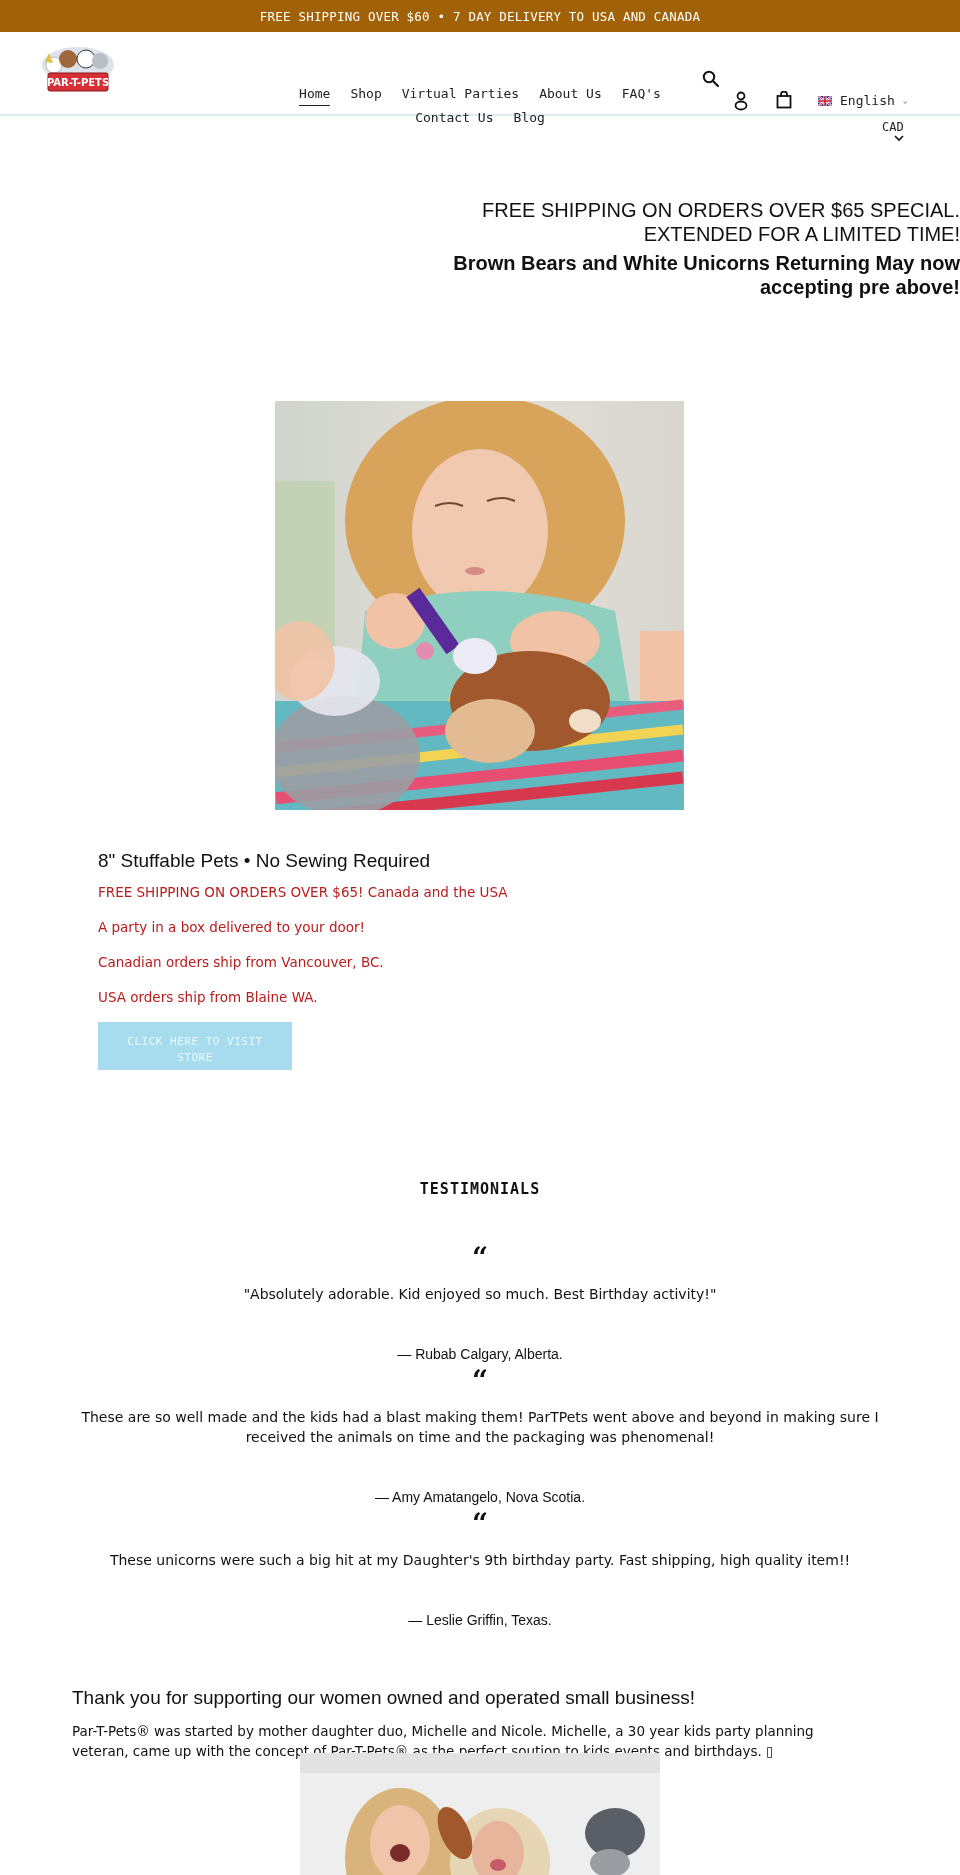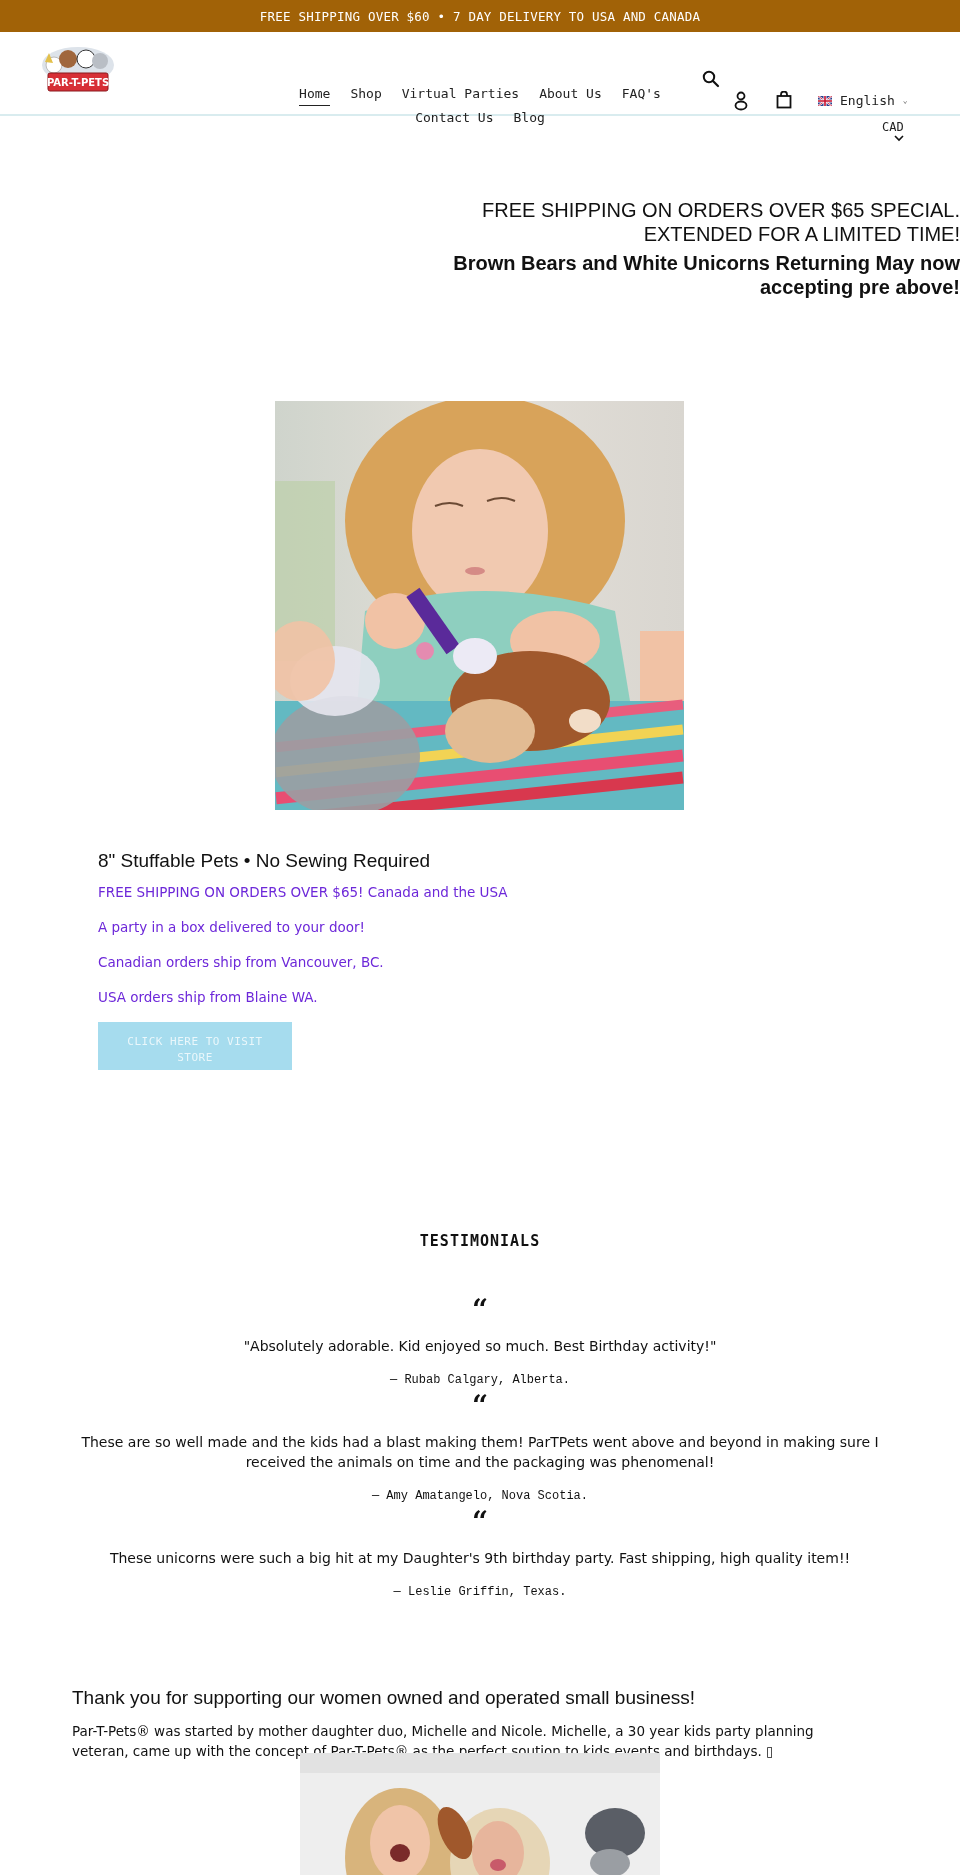--- a/index.html
+++ b/index.html
@@ -27,29 +27,29 @@
   .currency { position: absolute; left: 882px; top: 88px; font-family: "DejaVu Sans Mono", monospace; font-size: 12px; color: #222; display: flex; align-items: flex-end; flex-direction: column; }
 
   .promo { text-align: right; position: absolute; top: 198px; left: 0; width: 960px; }
   .promo h2 { font-family: "Liberation Sans", sans-serif; font-weight: normal; font-size: 20px; line-height: 24px; color: #111; }
   .promo h3 { font-family: "Liberation Sans", sans-serif; font-weight: bold; font-size: 20px; line-height: 24px; margin-top: 5px; color: #111; }
 
   .hero-img { position: absolute; left: 275px; top: 401px; width: 409px; height: 409px; overflow: hidden; }
 
   .info { position: absolute; left: 98px; top: 850px; width: 700px; }
   .info h4 { font-family: "Liberation Sans", sans-serif; font-weight: normal; font-size: 19px; color: #111; margin-bottom: 12px; }
-  .info p { font-size: 13.5px; color: #6d28d9; margin-bottom: 18px; line-height: 17px; }
+  .info p { font-size: 13.5px; color: #b91c1c; margin-bottom: 18px; line-height: 17px; }
   .store-btn { display: block; width: 194px; height: 48px; background: #a6dcee; color: #eaf7fb; border: none; font-family: "DejaVu Sans Mono", monospace; font-size: 11px; letter-spacing: 0.5px; line-height: 16px; text-align: center; padding: 12px 20px; margin-top: -2px; }
 
-  .testi { position: absolute; left: 0; top: 1232px; width: 960px; text-align: center; }
+  .testi { position: absolute; left: 0; top: 1180px; width: 960px; text-align: center; }
   .testi-title { font-family: "DejaVu Sans Mono", monospace; font-size: 15px; letter-spacing: 1px; color: #111; }
   .t-item { margin: 0 auto; width: 800px; }
   .quote-mark { font-family: "DejaVu Serif", serif; font-weight: bold; font-size: 28px; line-height: 20px; height: 20px; color: #111; }
   .t-text { font-size: 14px; line-height: 20px; color: #111; margin-top: 16px; }
-  .t-author { font-family: Liberation Mono, monospace; font-size: 12px; color: #111; margin-top: 17px; }
+  .t-author { font-family: Liberation Sans, sans-serif; font-size: 14px; color: #111; margin-top: 42px; }
 
   .about { position: absolute; left: 72px; top: 1687px; width: 800px; }
   .about h4 { font-family: "Liberation Sans", sans-serif; font-weight: normal; font-size: 19px; color: #111; margin-bottom: 12px; }
   .about p { font-size: 13.5px; line-height: 20px; color: #111; }
 
   .team-img { position: absolute; left: 300px; top: 1753px; width: 360px; height: 122px; overflow: hidden; }
 </style>
 </head>
 <body>
 

